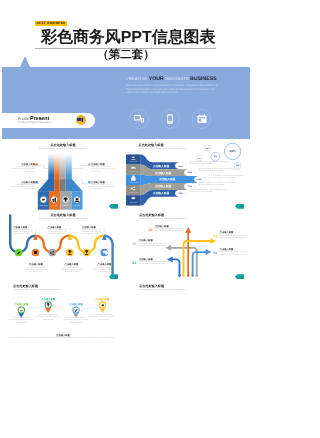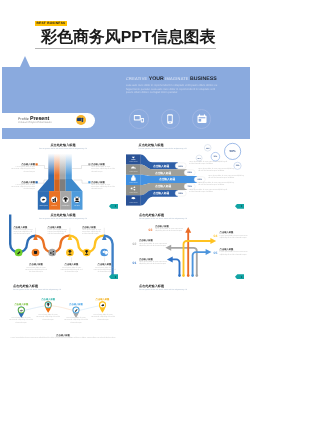--- a/index.html
+++ b/index.html
@@ -42,20 +42,21 @@
   .tx b{display:block;font-size:2.3px;color:#4a4a4a;font-weight:bold;margin-bottom:.5px;line-height:2.7px;}
 </style>
 </head>
 <body>
 
 <div class="page">
 
   <div class="badge">BEST BUSINESS</div>
   <div class="title">彩色商务风PPT信息图表</div>
   <div class="hrule"></div>
+  <div class="subtitle">（第二套）</div>
 
   <div class="bandtri"></div>
   <div class="band">
     <div class="headline"><span>CREATIVE</span> <span class="y">YOUR</span> <span>IMAGINATE</span> <span class="w">BUSINESS</span></div>
     <div class="para">Duis aute irure dolor in reprehenderit in voluptate velit ipsum cillum dolore eu fugiat lorem pariatur. Duis aute irure dolor in reprehenderit in voluptate velit ipsum cillum dolore eu fugiat lorem pariatur.</div>
 
     <div class="circ" style="left:127.3px">
       <svg width="11" height="9" viewBox="0 0 22 18">
         <rect x="0.5" y="1" width="14" height="11" rx="1.6" fill="#ffffff"></rect>
         <rect x="2.6" y="3.2" width="9.8" height="6.6" fill="#8AAADE"></rect>

